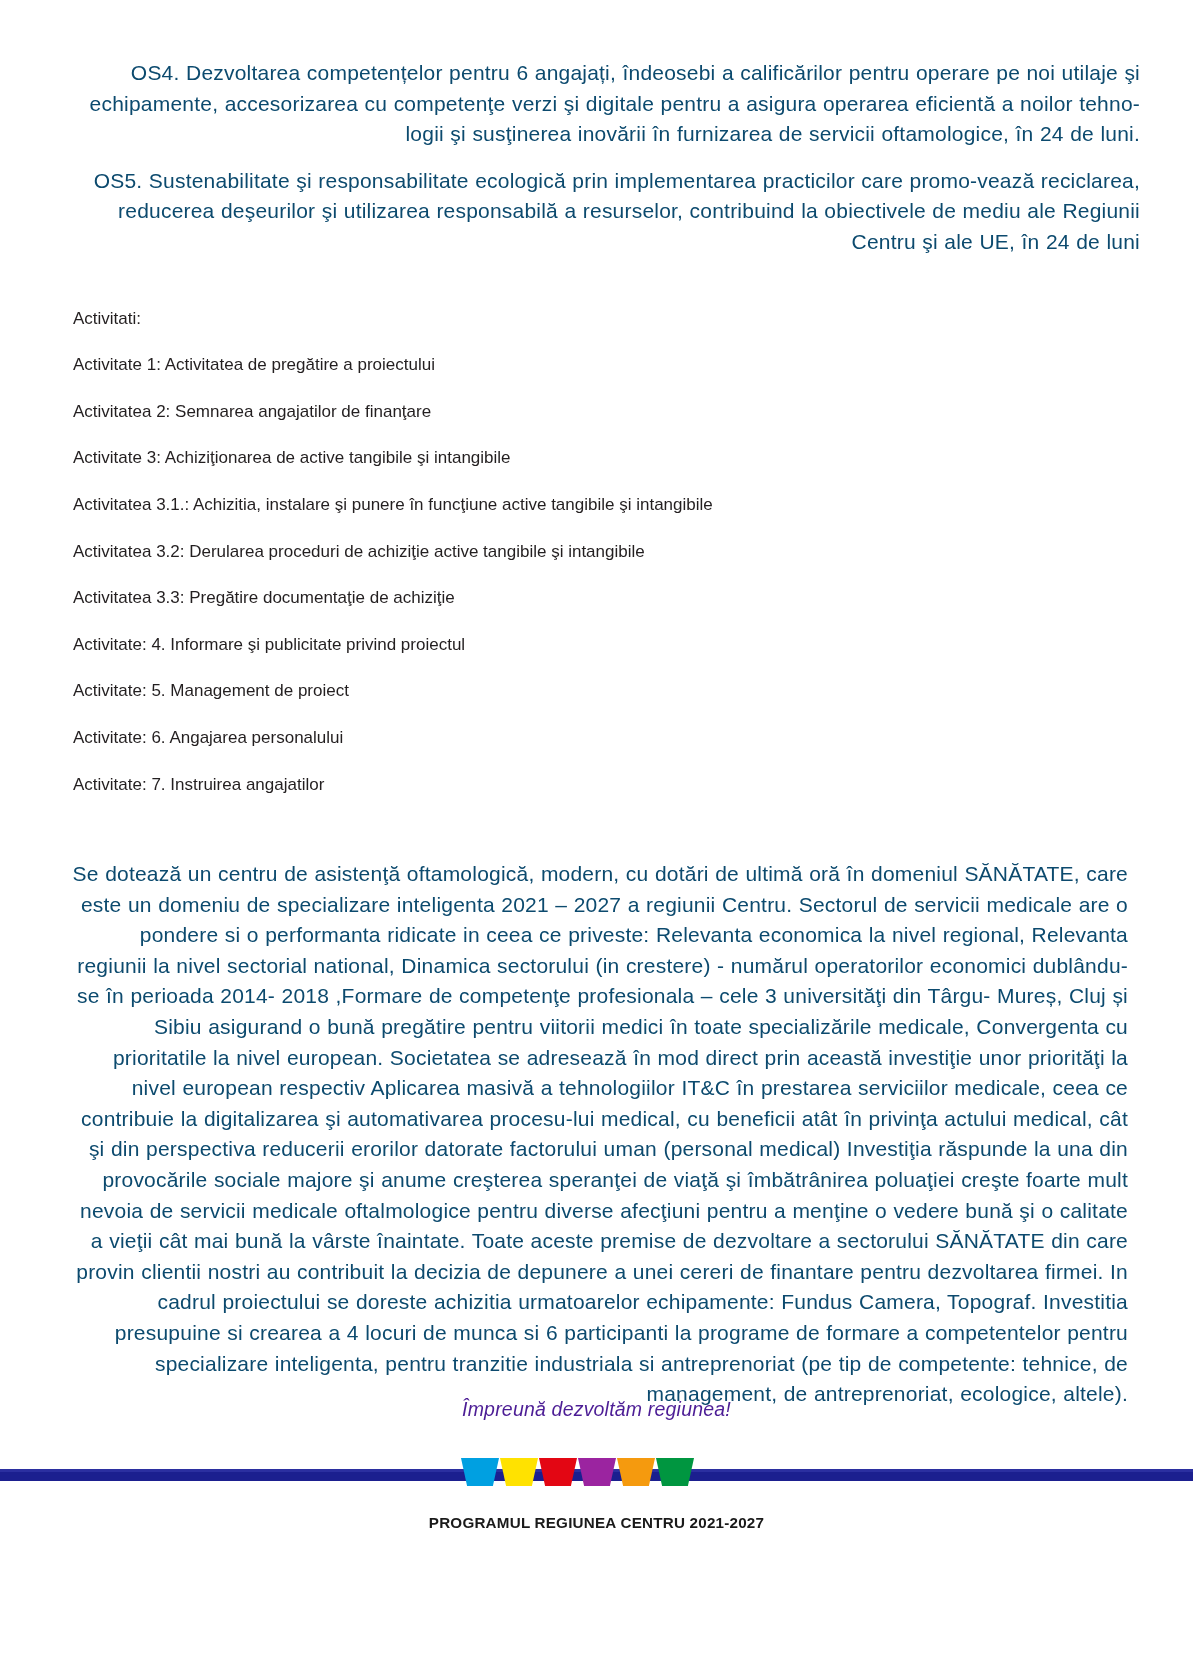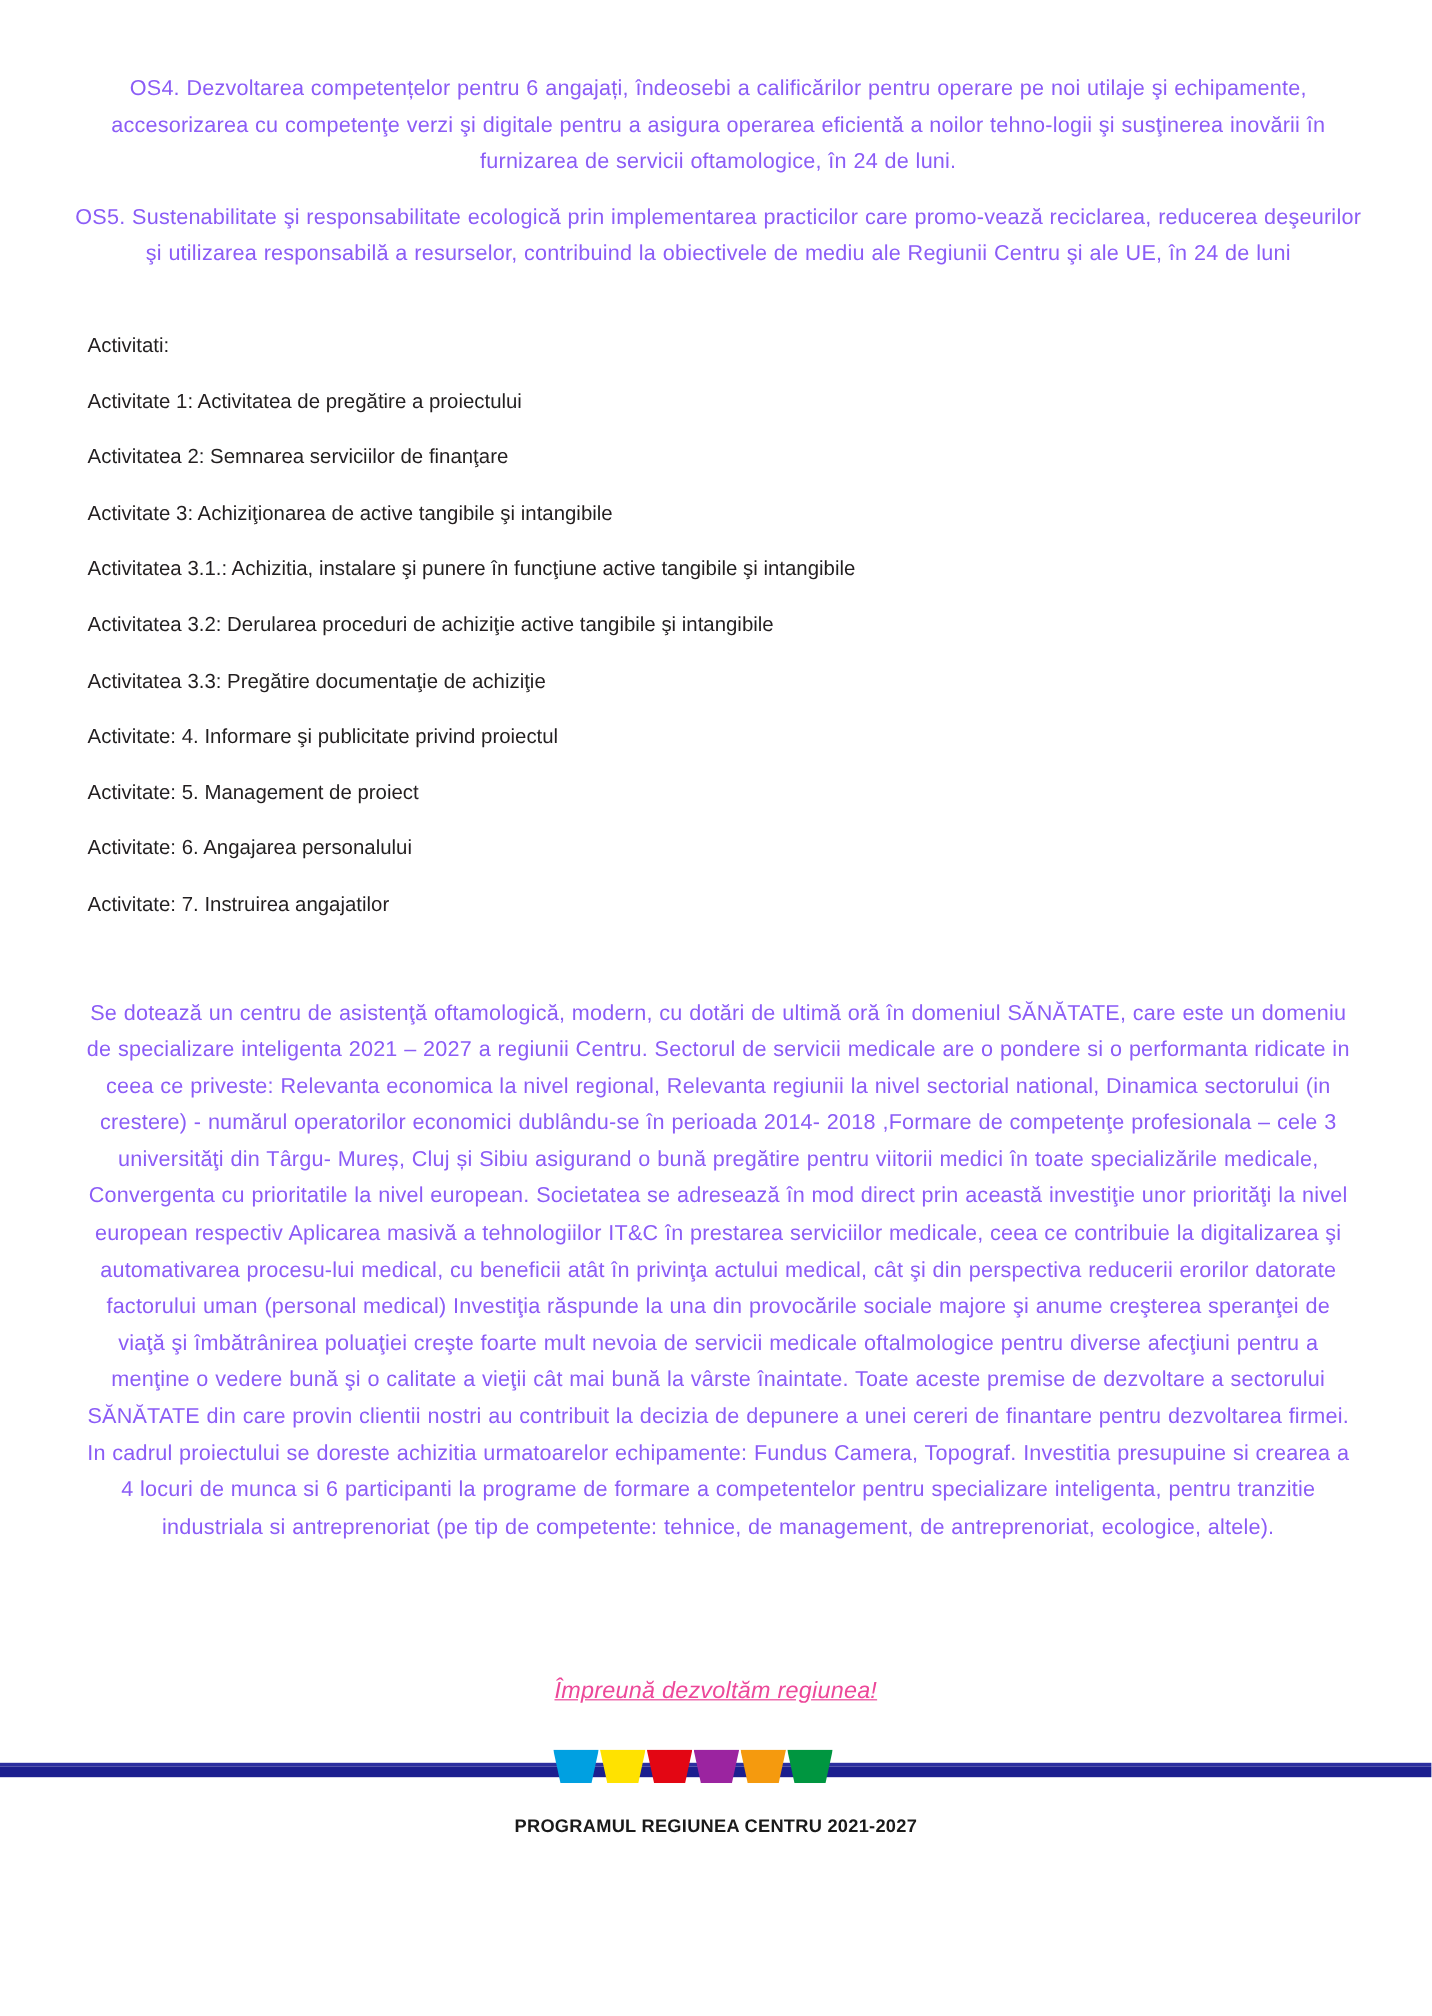--- a/index.html
+++ b/index.html
@@ -25,26 +25,26 @@
   }
 
   .content {
     position: absolute;
     left: 57px;
     top: 58px;
     width: 1083px;
   }
 
   .para {
-    font-size: 18px;
+    font-size: 21px;
     line-height: 30.6px;
     letter-spacing: 0.01em;
-    text-align: center;
+    text-align: right;
     margin: 0;
-    color: #8b5cf6;
+    color: #0c4a6e;
     word-spacing: 0.02em;
   }
 
   .objectives { margin: 0; }
   .objectives .para + .para { margin-top: 16px; }
 
   .spacer-sm { height: 30px; }
   .spacer-md { height: 31px; }
 
   .list-block { margin: 0; }
@@ -63,24 +63,23 @@
     position: absolute;
     left: 0;
     top: 1396px;
     width: 1193px;
   }
   .tagline {
     text-align: center;
     font-style: italic;
     font-size: 19.5px;
     line-height: 26px;
-    color: #ec4899;
+    color: #4c1d95;
     letter-spacing: 0.01em;
     font-family: "Liberation Sans", sans-serif;
-    text-decoration: underline;
   }
 
   .rule-wrap {
     position: relative;
     margin-top: 36px;
     height: 34px;
     width: 1193px;
   }
   .rule-bar {
     position: absolute;
@@ -136,21 +135,21 @@
     <section class="objectives">
       <p class="para">OS4. Dezvoltarea competențelor pentru 6 angajați, îndeosebi a calificărilor pentru operare pe noi utilaje şi echipamente, accesorizarea cu competenţe verzi şi digitale pentru a asigura operarea eficientă a noilor tehno-logii şi susţinerea inovării în furnizarea de servicii oftamologice, în 24 de luni.</p>
       <p class="para">OS5. Sustenabilitate şi responsabilitate ecologică prin implementarea practicilor care promo-vează reciclarea, reducerea deşeurilor şi utilizarea responsabilă a resurselor, contribuind la obiectivele de mediu ale Regiunii Centru şi ale UE, în 24 de luni</p>
     </section>
 
     <div class="spacer-sm"></div>
 
     <section class="list-block">
       <p class="list-line">Activitati:</p>
       <p class="list-line">Activitate 1: Activitatea de pregătire a proiectului</p>
-      <p class="list-line">Activitatea 2: Semnarea serviciilor de finanţare</p>
+      <p class="list-line">Activitatea 2: Semnarea angajatilor de finanţare</p>
       <p class="list-line">Activitate 3: Achiziţionarea de active tangibile şi intangibile</p>
       <p class="list-line">Activitatea 3.1.: Achizitia, instalare şi punere în funcţiune active tangibile şi intangibile</p>
       <p class="list-line">Activitatea 3.2: Derularea proceduri de achiziţie active tangibile şi intangibile</p>
       <p class="list-line">Activitatea 3.3: Pregătire documentaţie de achiziţie</p>
       <p class="list-line">Activitate: 4. Informare şi publicitate privind proiectul</p>
       <p class="list-line">Activitate: 5. Management de proiect</p>
       <p class="list-line">Activitate: 6. Angajarea personalului</p>
       <p class="list-line">Activitate: 7. Instruirea angajatilor</p>
     </section>
 

